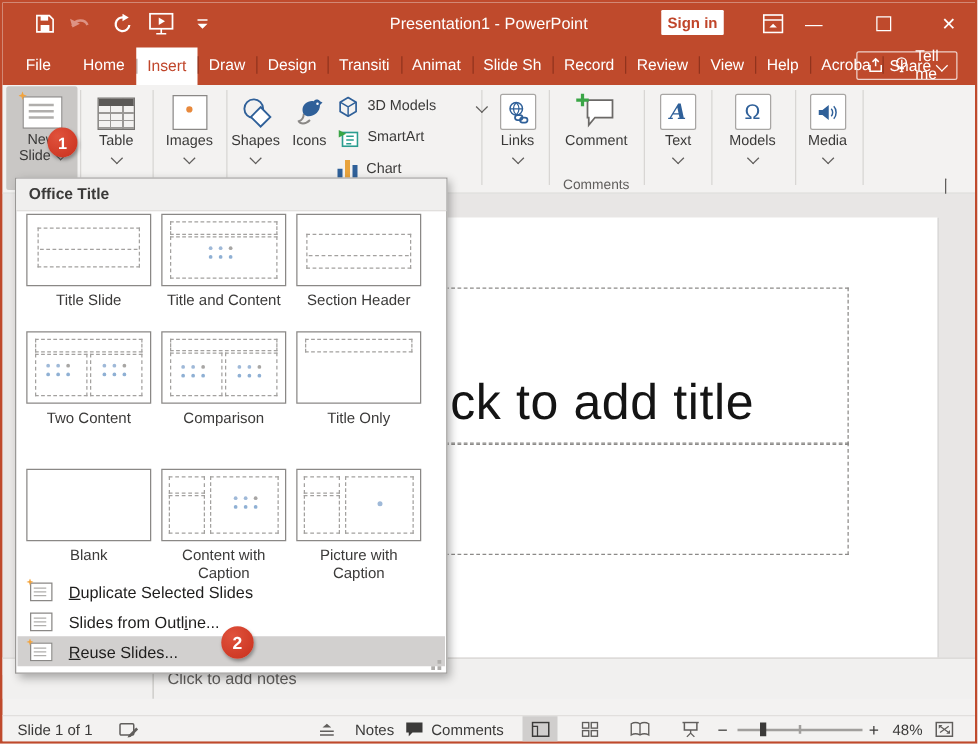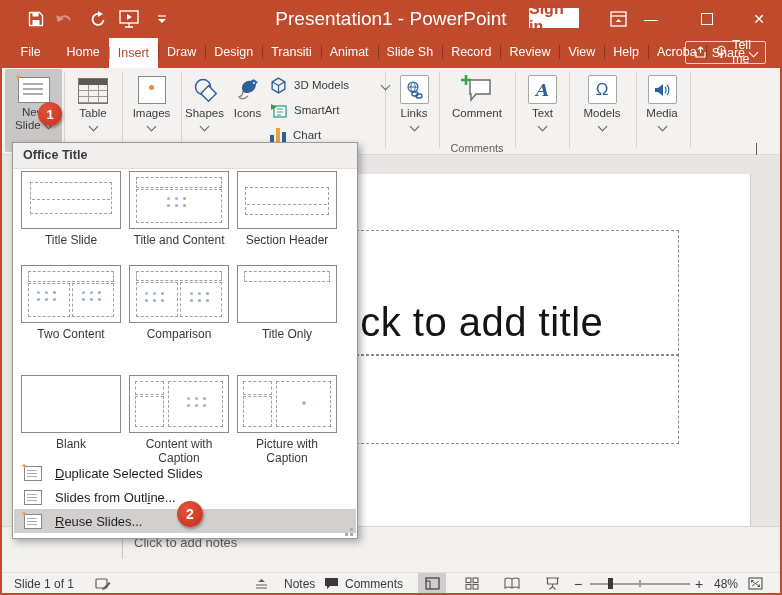--- a/index.html
+++ b/index.html
@@ -1,21 +1,21 @@
 <!DOCTYPE html>
 <html><head>
 <meta charset="utf-8">
 <style>
   html,body{margin:0;padding:0;background:#fff;font-family:"Liberation Sans",sans-serif;}
   #window{position:relative;width:782px;height:595px;background:#f3f2f1;border:2px solid #bf4a2c;box-sizing:border-box;overflow:hidden;}
   
   .titlebar{position:absolute;left:0;top:0;right:0;height:34px;background:#bf4a2c;}
   .tb-ic{position:absolute;top:7px;width:20px;height:20px;display:flex;align-items:center;justify-content:center;}
-  .app-title{position:absolute;left:0;right:0;top:0;height:34px;line-height:34px;text-align:center;color:#fff;font-size:19px;pointer-events:none;}
-  .signin{position:absolute;left:527px;top:6px;width:50px;height:20px;background:#fff;color:#c0452a;font-size:16px;font-weight:bold;display:flex;align-items:center;justify-content:center;border-radius:1px;}
+  .app-title{position:absolute;left:0;right:0;top:0;height:34px;line-height:34px;text-align:center;color:#fff;font-size:13px;pointer-events:none;}
+  .signin{position:absolute;left:527px;top:6px;width:50px;height:20px;background:#fff;color:#c0452a;font-size:12px;font-weight:bold;display:flex;align-items:center;justify-content:center;border-radius:1px;}
   .winbtn{position:absolute;top:0;width:34px;height:34px;color:#fff;display:flex;align-items:center;justify-content:center;font-size:14px;}
   .maxbox{width:10px;height:10px;border:1.3px solid #fff;}
   
   .tabrow{position:absolute;left:0;top:34px;right:0;height:32px;background:#bf4a2c;display:flex;align-items:stretch;color:#fff;font-size:12.5px;}
   .tab{padding:0 9px;line-height:32px;position:relative;white-space:nowrap;}
   .tab.sep::before{content:"";position:absolute;left:0;top:9px;bottom:9px;width:1px;background:rgba(60,10,0,.35);}
   .tab.active{background:#fff;color:#c0452a;margin-top:2px;line-height:30px;}
   .tellme{display:flex;align-items:center;gap:6px;padding:0 10px;position:relative;}
   .tellme::before{content:"";position:absolute;left:0;top:9px;bottom:9px;width:1px;background:rgba(60,10,0,.35);}
   .sharebtn{position:absolute;right:14px;top:5px;height:21px;border:1px solid rgba(255,255,255,.75);border-radius:2px;display:flex;align-items:center;gap:5px;padding:0 8px;color:#fff;font-size:12.5px;}

